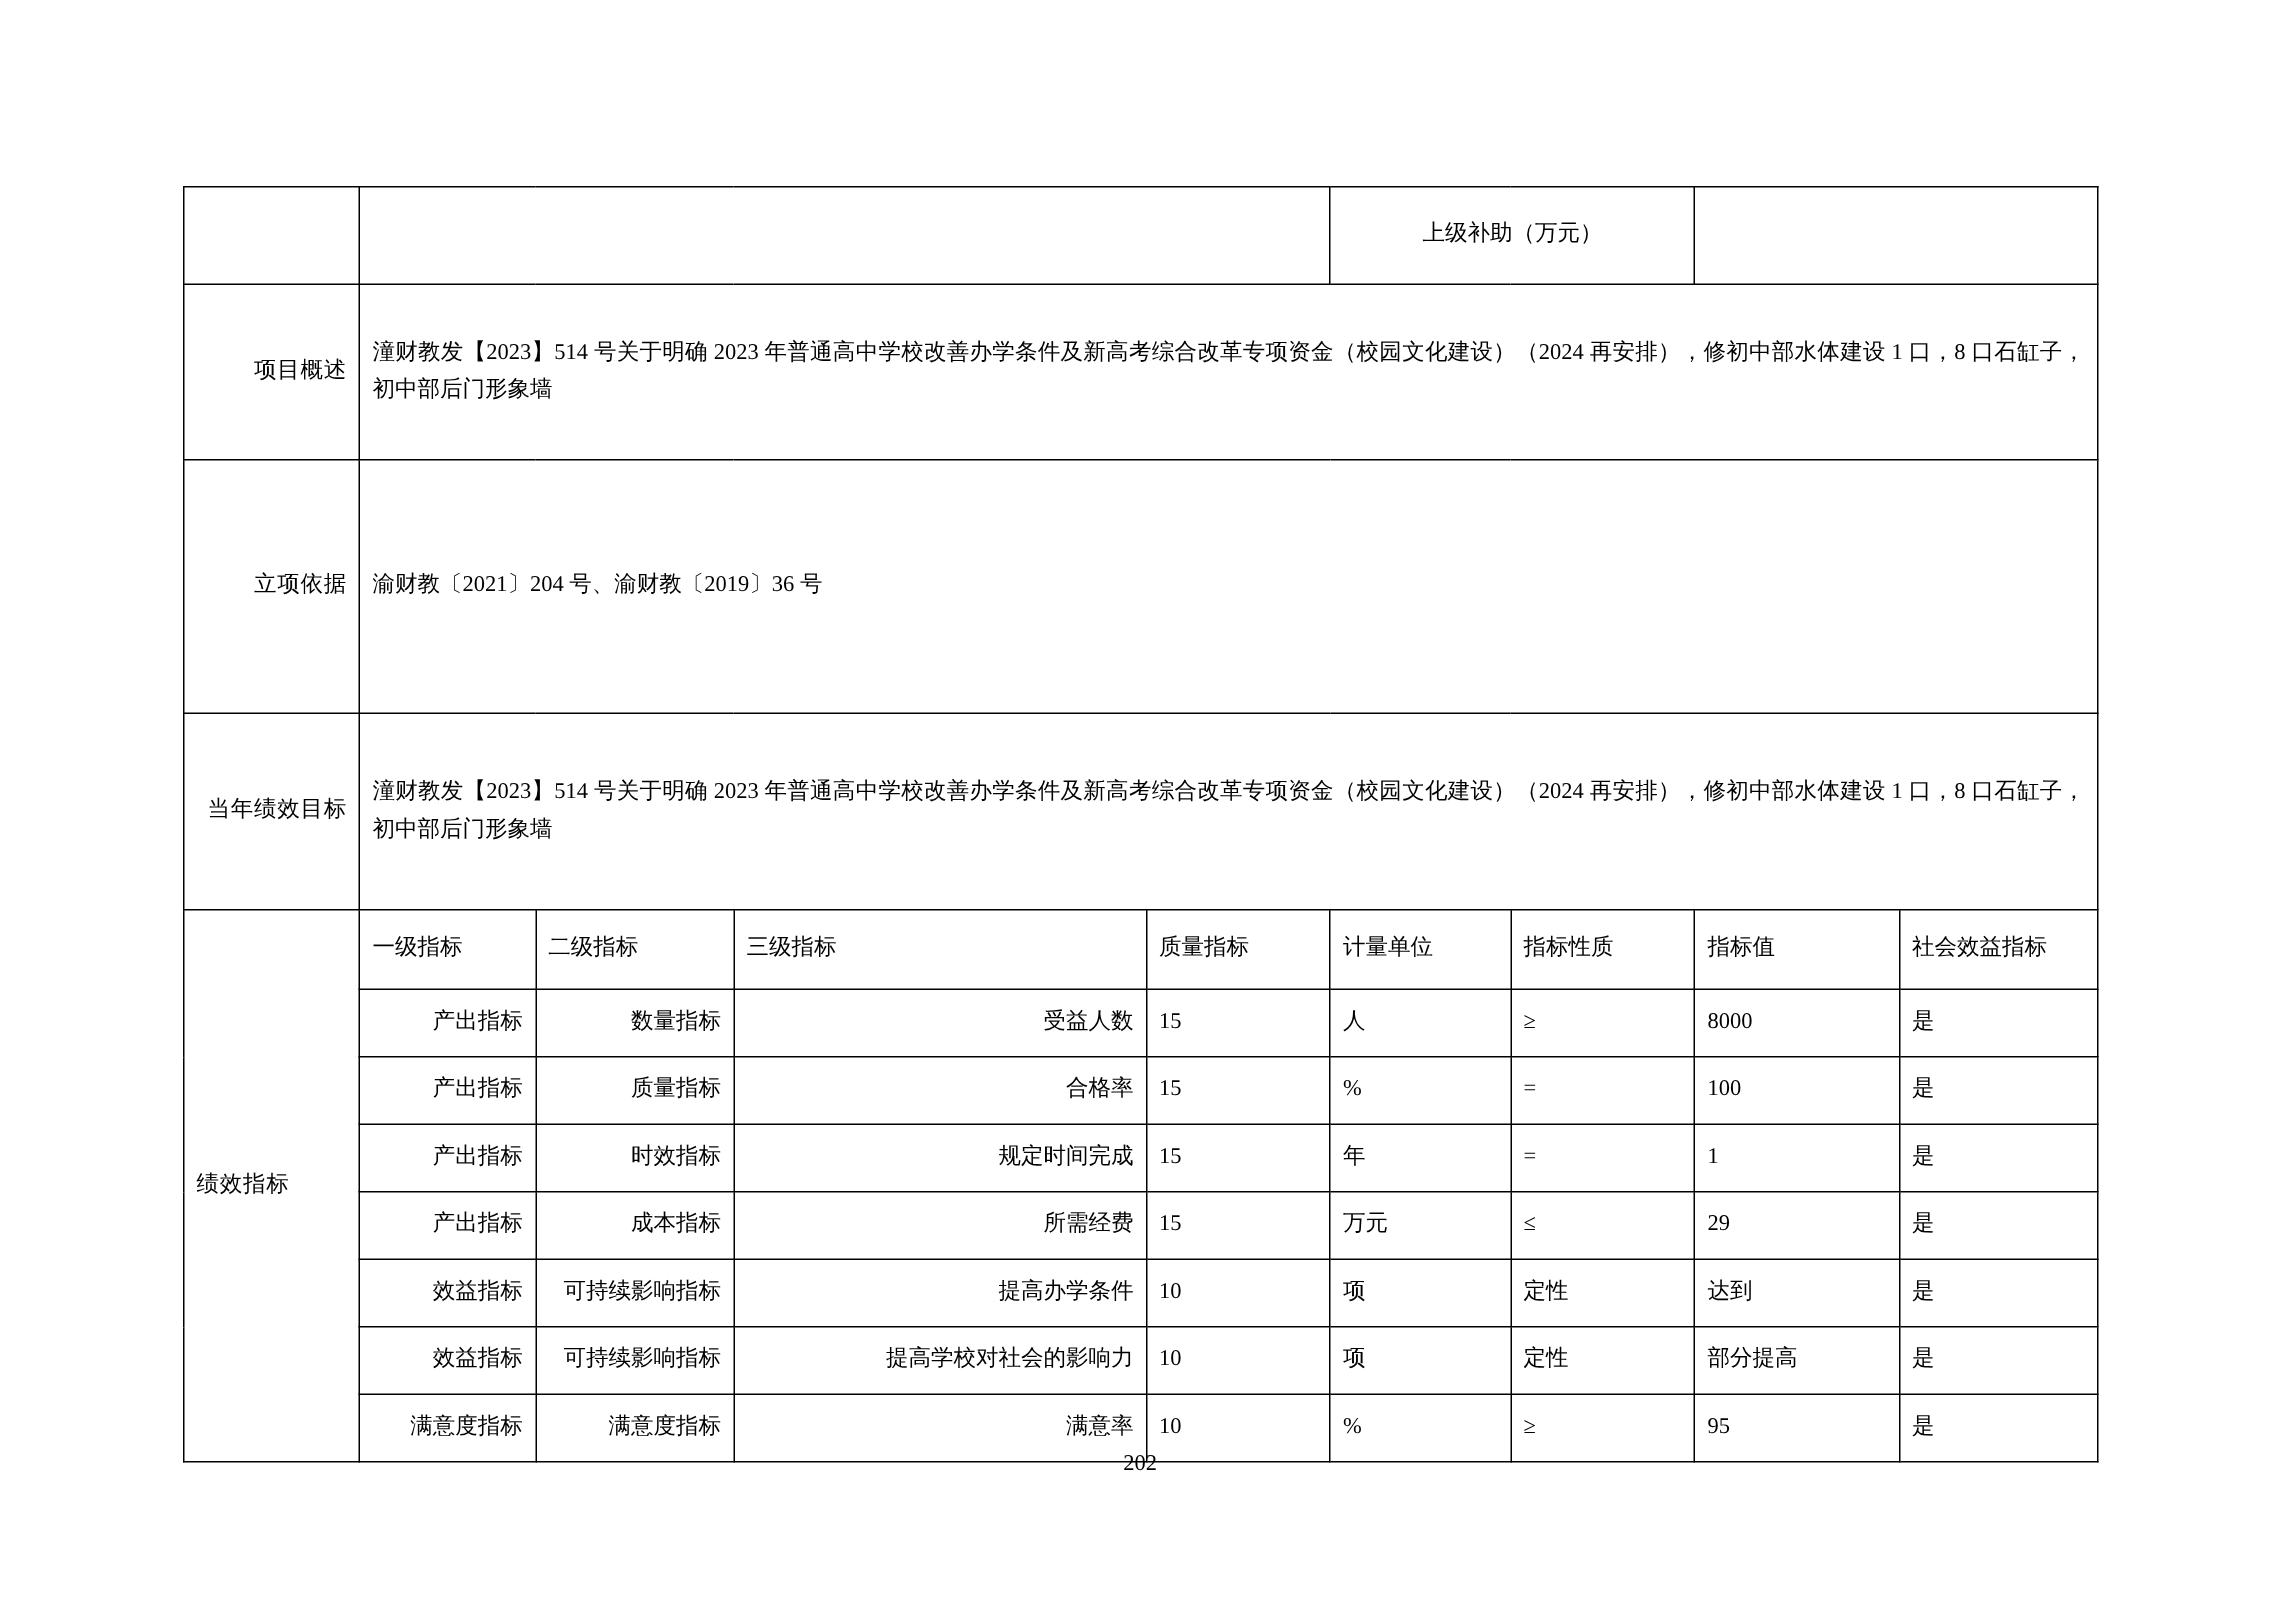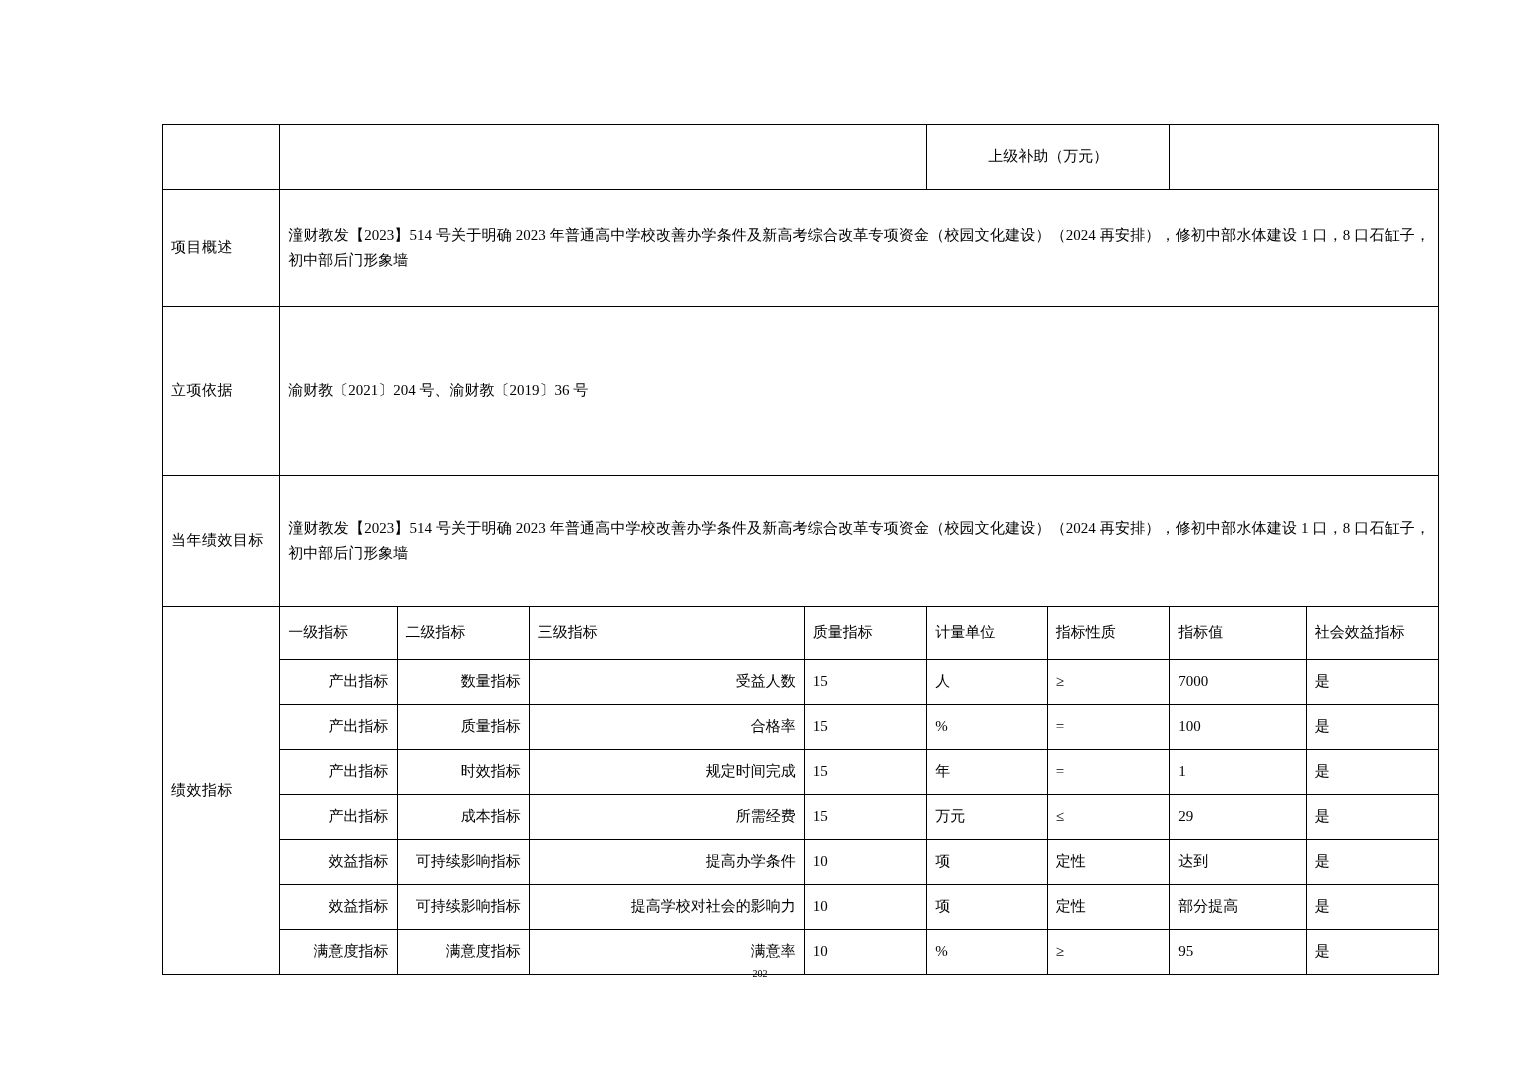--- a/index.html
+++ b/index.html
@@ -22,32 +22,31 @@
     width: 1520px;
     height: 1074px;
   }
   table.doc {
     position: absolute;
     left: 122px;
     top: 124px;
     width: 1277px;
     border-collapse: collapse;
     table-layout: fixed;
-    margin-left: 40px;
   }
   table.doc td {
     border: 1px solid #000000;
     padding: 4px 8px;
     font-size: 15px;
     line-height: 1.7;
     vertical-align: middle;
     word-break: break-all;
   }
   .label-cell {
-    text-align: left;
+    text-align: right;
     vertical-align: middle;
     font-size: 15.5px;
     letter-spacing: 0.5px;
   }
   .body-text {
     text-align: justify;
     line-height: 1.85;
     font-size: 15.5px;
     padding: 10px 12px 10px 12px;
     vertical-align: top;
@@ -73,21 +72,21 @@
   .indicator-row td.txt {
     text-align: right;
     padding-left: 10px;
   }
   .page-number {
     position: absolute;
     left: 0;
     top: 968px;
     width: 1520px;
     text-align: center;
-    font-size: 10px;
+    font-size: 15px;
     font-family: "Liberation Serif", "DejaVu Serif", serif;
   }
   .nowrapbox {
     text-align: center;
     line-height: 1.6;
   }
 </style>
 </head>
 <body>
 
@@ -141,21 +140,21 @@
         <td>社会效益指标</td>
       </tr>
 
       <tr class="indicator-row">
         <td class="txt">产出指标</td>
         <td class="txt">数量指标</td>
         <td class="txt">受益人数</td>
         <td class="center">15</td>
         <td class="center">人</td>
         <td class="center">≥</td>
-        <td class="center">7000</td>
+        <td class="center">8000</td>
         <td class="center">是</td>
       </tr>
 
       <tr class="indicator-row">
         <td class="txt">产出指标</td>
         <td class="txt">质量指标</td>
         <td class="txt">合格率</td>
         <td class="center">15</td>
         <td class="center">%</td>
         <td class="center">=</td>

